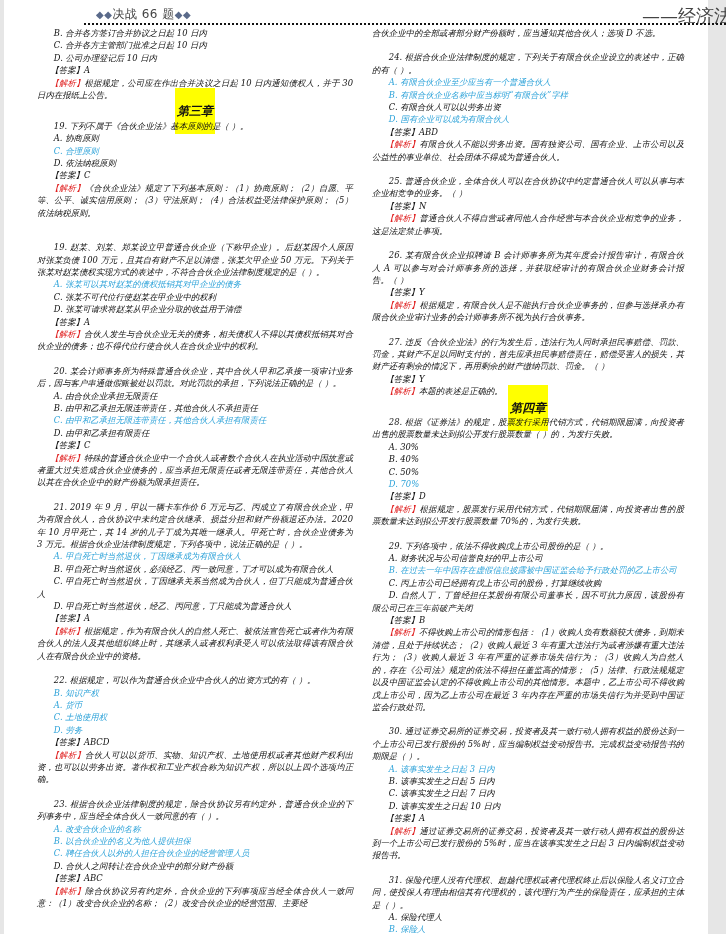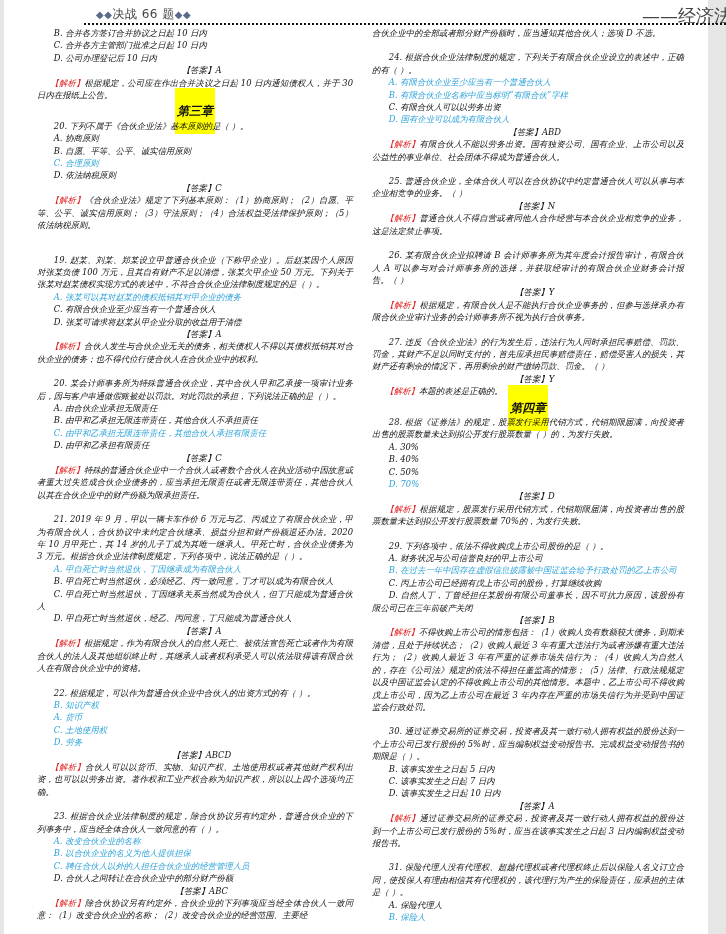--- a/index.html
+++ b/index.html
@@ -30,21 +30,21 @@
     border-top:2px dotted #111;
   }
   .col {
     position:absolute; top:27px; font-size:8.4px; line-height:12.4px;font-style:italic;
   }
   .col.left { left:33px; width:316px; }
   .col.right { left:368px; width:312px; }
   .p { margin:0; text-indent:2em; text-align:justify; }
   .opt { margin:0; padding-left:2em; }
   .opt.correct { color:#2ea3d9; }
-  .ans { margin:0; padding-left:1.6em;text-align:center; }
+  .ans { margin:0; padding-left:1.6em; }
   .exp { margin:0; text-indent:1.6em; text-align:justify; }
   .exp .tag { color:#e02020; }
   .gap { height:12px; }
   .chapter {
     text-align:center; margin:4px 0 1px 0;
   }
   .chapter span {
     background:#ffff00; font-weight:bold; font-size:12px; padding:16px 2px;
     font-family:"DejaVu Sans","Liberation Sans",sans-serif;
   }
@@ -67,34 +67,33 @@
       <p class="opt">B. 合并各方签订合并协议之日起 10 日内</p>
       <p class="opt">C. 合并各方主管部门批准之日起 10 日内</p>
       <p class="opt">D. 公司办理登记后 10 日内</p>
       <p class="ans">【答案】A</p>
       <p class="exp"><span class="tag">【解析】</span><span>根据规定，公司应在作出合并决议之日起 10 日内通知债权人，并于 30 日内在报纸上公告。</span></p>
     </div>
 
     <div class="chapter"><span>第三章</span></div>
 
     <div>
-      <p class="p">20. 下列不属于《合伙企业法》基本原则的是（ ）。</p>
+      <p class="p">19. 下列不属于《合伙企业法》基本原则的是（ ）。</p>
       <p class="opt">A. 协商原则</p>
-      <p class="opt">B. 自愿、平等、公平、诚实信用原则</p>
       <p class="opt correct">C. 合理原则</p>
       <p class="opt">D. 依法纳税原则</p>
       <p class="ans">【答案】C</p>
       <p class="exp"><span class="tag">【解析】</span><span>《合伙企业法》规定了下列基本原则：（1）协商原则；（2）自愿、平等、公平、诚实信用原则；（3）守法原则；（4）合法权益受法律保护原则；（5）依法纳税原则。</span></p>
     </div>
     <div class="gap" style="height:22px"></div>
 
     <div>
       <p class="p">19. 赵某、刘某、郑某设立甲普通合伙企业（下称甲企业）。后赵某因个人原因对张某负债 100 万元，且其自有财产不足以清偿，张某欠甲企业 50 万元。下列关于张某对赵某债权实现方式的表述中，不符合合伙企业法律制度规定的是（ ）。</p>
       <p class="opt correct">A. 张某可以其对赵某的债权抵销其对甲企业的债务</p>
-      <p class="opt">C. 有限合伙企业至少应当有一个普通合伙人</p>
+      <p class="opt">C. 张某不可代位行使赵某在甲企业中的权利</p>
       <p class="opt">D. 张某可请求将赵某从甲企业分取的收益用于清偿</p>
       <p class="ans">【答案】A</p>
       <p class="exp"><span class="tag">【解析】</span><span>合伙人发生与合伙企业无关的债务，相关债权人不得以其债权抵销其对合伙企业的债务；也不得代位行使合伙人在合伙企业中的权利。</span></p>
     </div>
     <div class="gap"></div>
 
     <div>
       <p class="p">20. 某会计师事务所为特殊普通合伙企业，其中合伙人甲和乙承接一项审计业务后，因与客户串通做假账被处以罚款。对此罚款的承担，下列说法正确的是（ ）。</p>
       <p class="opt">A. 由合伙企业承担无限责任</p>
       <p class="opt">B. 由甲和乙承担无限连带责任，其他合伙人不承担责任</p>
@@ -186,26 +185,27 @@
     </div>
     <div class="gap"></div>
 
     <div>
       <p class="p">29. 下列各项中，依法不得收购戊上市公司股份的是（ ）。</p>
       <p class="opt">A. 财务状况与公司信誉良好的甲上市公司</p>
       <p class="p correct" style="color:#2ea3d9">B. 在过去一年中因存在虚假信息披露被中国证监会给予行政处罚的乙上市公司</p>
       <p class="opt">C. 丙上市公司已经拥有戊上市公司的股份，打算继续收购</p>
       <p class="p">D. 自然人丁，丁曾经担任某股份有限公司董事长，因不可抗力原因，该股份有限公司已在三年前破产关闭</p>
       <p class="ans">【答案】B</p>
-      <p class="exp"><span class="tag">【解析】</span><span>不得收购上市公司的情形包括：（1）收购人负有数额较大债务，到期未清偿，且处于持续状态；（2）收购人最近 3 年有重大违法行为或者涉嫌有重大违法行为；（2）收购人最近 3 年有严重的证券市场失信行为；（4）收购人为自然人的，存在《公司法》规定的依法不得担任董监高的情形；（5）法律、行政法规规定以及中国证监会认定的不得收购上市公司的其他情形。本题中，乙上市公司不得收购戊上市公司，因为乙上市公司在最近 3 年内存在严重的市场失信行为并受到中国证监会行政处罚。</span></p>
+      <p class="exp"><span class="tag">【解析】</span><span>不得收购上市公司的情形包括：（1）收购人负有数额较大债务，到期未清偿，且处于持续状态；（2）收购人最近 3 年有重大违法行为或者涉嫌有重大违法行为；（3）收购人最近 3 年有严重的证券市场失信行为；（3）收购人为自然人的，存在《公司法》规定的依法不得担任董监高的情形；（5）法律、行政法规规定以及中国证监会认定的不得收购上市公司的其他情形。本题中，乙上市公司不得收购戊上市公司，因为乙上市公司在最近 3 年内存在严重的市场失信行为并受到中国证监会行政处罚。</span></p>
     </div>
     <div class="gap"></div>
 
     <div>
       <p class="p">30. 通过证券交易所的证券交易，投资者及其一致行动人拥有权益的股份达到一个上市公司已发行股份的 5%时，应当编制权益变动报告书。完成权益变动报告书的期限是（ ）。</p>
+      <p class="opt correct">A. 该事实发生之日起 3 日内</p>
       <p class="opt">B. 该事实发生之日起 5 日内</p>
       <p class="opt">C. 该事实发生之日起 7 日内</p>
       <p class="opt">D. 该事实发生之日起 10 日内</p>
       <p class="ans">【答案】A</p>
       <p class="exp"><span class="tag">【解析】</span><span>通过证券交易所的证券交易，投资者及其一致行动人拥有权益的股份达到一个上市公司已发行股份的 5%时，应当在该事实发生之日起 3 日内编制权益变动报告书。</span></p>
     </div>
     <div class="gap"></div>
 
     <div>
       <p class="p">31. 保险代理人没有代理权、超越代理权或者代理权终止后以保险人名义订立合同，使投保人有理由相信其有代理权的，该代理行为产生的保险责任，应承担的主体是（ ）。</p>

